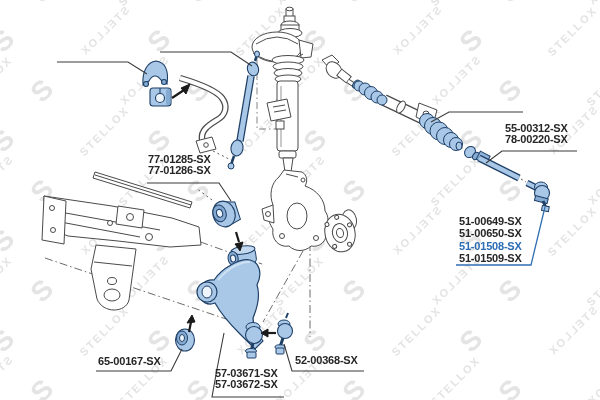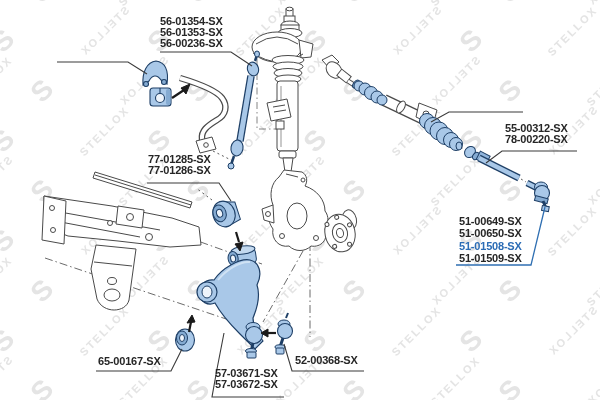--- a/index.html
+++ b/index.html
@@ -339,25 +339,20 @@
       <path d="M577,151 L502,151 L486,163"></path>
       <path d="M147,183 L219,183 L231,201"></path>
       <path d="M96,371 L171,371 L182,349"></path>
       <path d="M284,397 L212,397 L217,369 L224,333"></path>
       <path d="M364,371 L292,371 L284,344"></path>
     </g>
     <path d="M456,265 L531,265 L545,207" stroke="#2f6fb2" stroke-width="1.3" fill="none"></path>
   </svg>
 
 
-  <div class="callout" style="left:160px;top:16px">
-    <div class="pn">56-01354-SX</div>
-    <div class="pn">56-01353-SX</div>
-    <div class="pn">56-00236-SX</div>
-  </div>
 
 
   <div class="callout" style="left:505px;top:123px">
     <div class="pn">55-00312-SX</div>
     <div class="pn">78-00220-SX</div>
   </div>
 
   <div class="callout lh12" style="left:459px;top:215px">
     <div class="pn">51-00649-SX</div>
     <div class="pn">51-00650-SX</div>

